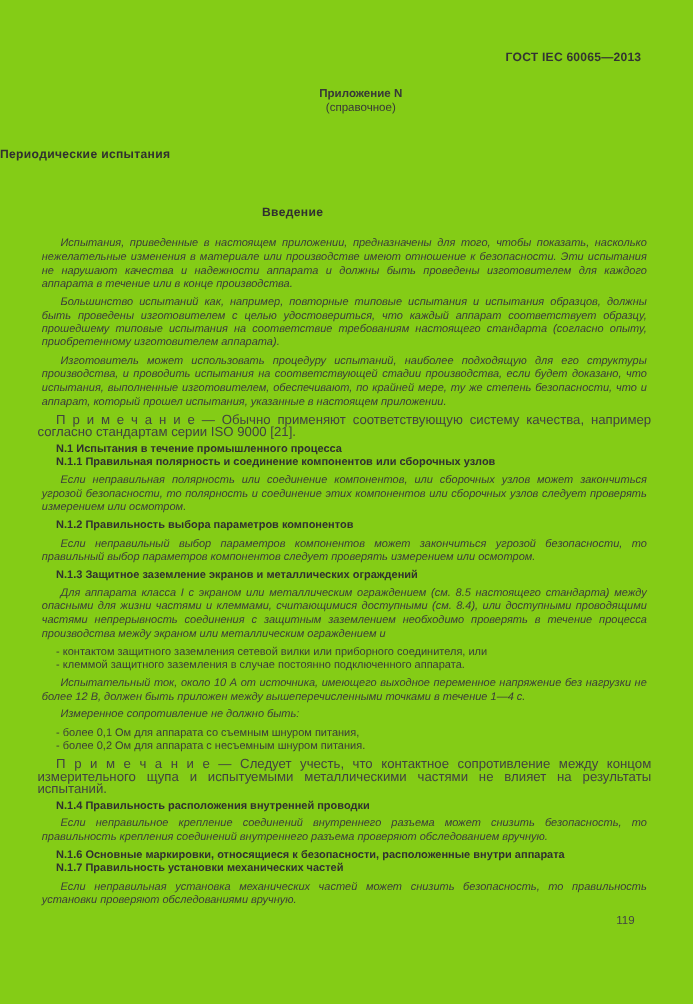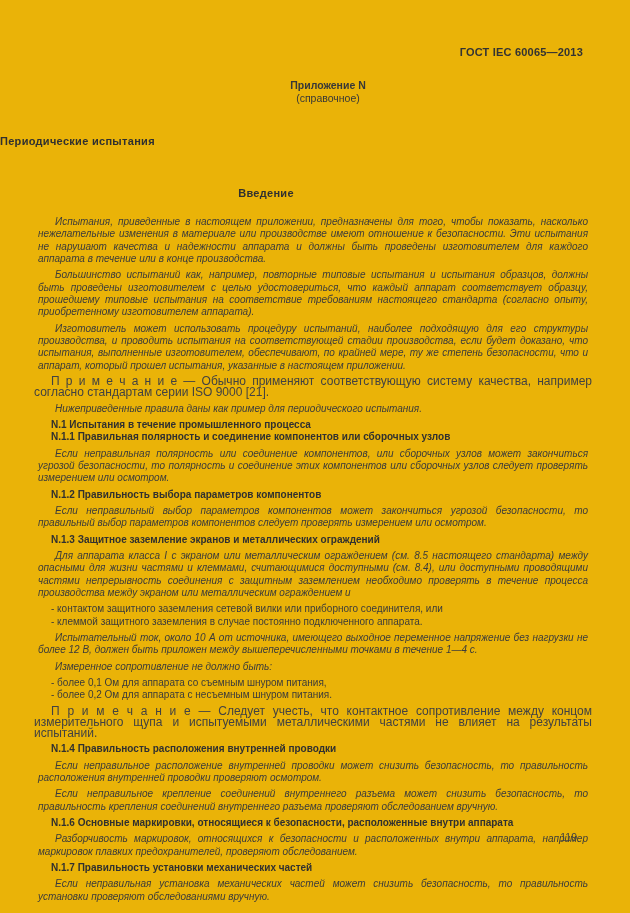--- a/index.html
+++ b/index.html
@@ -3,21 +3,21 @@
 <meta charset="utf-8">
 <style>
   html, body { margin: 0; padding: 0; }
   body {
     width: 630px; height: 913px;
     background: #f2f2f1;
     font-family: "Liberation Sans", sans-serif;
     color: #3b3b3b;
     overflow: hidden;
   }
-  .sheet { position: absolute; top: 0; left: 0; width: 630px; height: 913px; background: #eab308; }
+  .sheet { position: absolute; top: 0; left: 0; width: 630px; height: 913px; background: #84cc16; }
   .doc-code {
     position: absolute; top: 46px; left: 34px; width: 549px;
     text-align: right; font-weight: bold; font-size: 11px; color: #333;
     letter-spacing: 0.2px;
   }
   .annex-block {
     position: absolute; top: 79px; left: 13px; width: 630px;
     text-align: center; font-size: 10.5px; line-height: 12.5px; color: #383838;
   }
   .annex-line1 { font-weight: bold; }
@@ -58,39 +58,36 @@
 
   <div class="main-title">Периодические испытания</div>
 
   <div class="intro-heading">Введение</div>
 
   <div class="content" id="content-blocks">
       <div class="para">Испытания, приведенные в настоящем приложении, предназначены для того, чтобы показать, насколько нежелательные изменения в материале или производстве имеют отношение к безопасности. Эти испытания не нарушают качества и надежности аппарата и должны быть проведены изготовителем для каждого аппарата в течение или в конце производства.</div>
       <div class="para">Большинство испытаний как, например, повторные типовые испытания и испытания образцов, должны быть проведены изготовителем с целью удостовериться, что каждый аппарат соответствует образцу, прошедшему типовые испытания на соответствие требованиям настоящего стандарта (согласно опыту, приобретенному изготовителем аппарата).</div>
       <div class="para">Изготовитель может использовать процедуру испытаний, наиболее подходящую для его структуры производства, и проводить испытания на соответствующей стадии производства, если будет доказано, что испытания, выполненные изготовителем, обеспечивают, по крайней мере, ту же степень безопасности, что и аппарат, который прошел испытания, указанные в настоящем приложении.</div>
       <div class="note">П р и м е ч а н и е — Обычно применяют соответствующую систему качества, например согласно стандартам серии ISO 9000 [21].</div>
-      <div class="para">Нижеприведенные правила даны как пример для периодического испытания.</div>
       <div class="heading">N.1 Испытания в течение промышленного процесса</div>
       <div class="heading">N.1.1 Правильная полярность и соединение компонентов или сборочных узлов</div>
       <div class="para">Если неправильная полярность или соединение компонентов, или сборочных узлов может закончиться угрозой безопасности, то полярность и соединение этих компонентов или сборочных узлов следует проверять измерением или осмотром.</div>
       <div class="heading">N.1.2 Правильность выбора параметров компонентов</div>
       <div class="para">Если неправильный выбор параметров компонентов может закончиться угрозой безопасности, то правильный выбор параметров компонентов следует проверять измерением или осмотром.</div>
       <div class="heading">N.1.3 Защитное заземление экранов и металлических ограждений</div>
       <div class="para">Для аппарата класса I с экраном или металлическим ограждением (см. 8.5 настоящего стандарта) между опасными для жизни частями и клеммами, считающимися доступными (см. 8.4), или доступными проводящими частями непрерывность соединения с защитным заземлением необходимо проверять в течение процесса производства между экраном или металлическим ограждением и</div>
       <div class="list-item">- контактом защитного заземления сетевой вилки или приборного соединителя, или</div>
       <div class="list-item">- клеммой защитного заземления в случае постоянно подключенного аппарата.</div>
       <div class="para">Испытательный ток, около 10 А от источника, имеющего выходное переменное напряжение без нагрузки не более 12 В, должен быть приложен между вышеперечисленными точками в течение 1—4 с.</div>
       <div class="para">Измеренное сопротивление не должно быть:</div>
       <div class="list-item">- более 0,1 Ом для аппарата со съемным шнуром питания,</div>
       <div class="list-item">- более 0,2 Ом для аппарата с несъемным шнуром питания.</div>
       <div class="note">П р и м е ч а н и е — Следует учесть, что контактное сопротивление между концом измерительного щупа и испытуемыми металлическими частями не влияет на результаты испытаний.</div>
       <div class="heading">N.1.4 Правильность расположения внутренней проводки</div>
-      <div class="para">Если неправильное расположение внутренней проводки может снизить безопасность, то правильность расположения внутренней проводки проверяют осмотром.</div>
       <div class="para">Если неправильное крепление соединений внутреннего разъема может снизить безопасность, то правильность крепления соединений внутреннего разъема проверяют обследованием вручную.</div>
       <div class="heading">N.1.6 Основные маркировки, относящиеся к безопасности, расположенные внутри аппарата</div>
-      <div class="para">Разборчивость маркировок, относящихся к безопасности и расположенных внутри аппарата, например маркировок плавких предохранителей, проверяют обследованием.</div>
       <div class="heading">N.1.7 Правильность установки механических частей</div>
       <div class="para">Если неправильная установка механических частей может снизить безопасность, то правильность установки проверяют обследованиями вручную.</div>
     </div>
 
   <div class="page-number">119</div>
 
 </div>
 
 </body></html>

